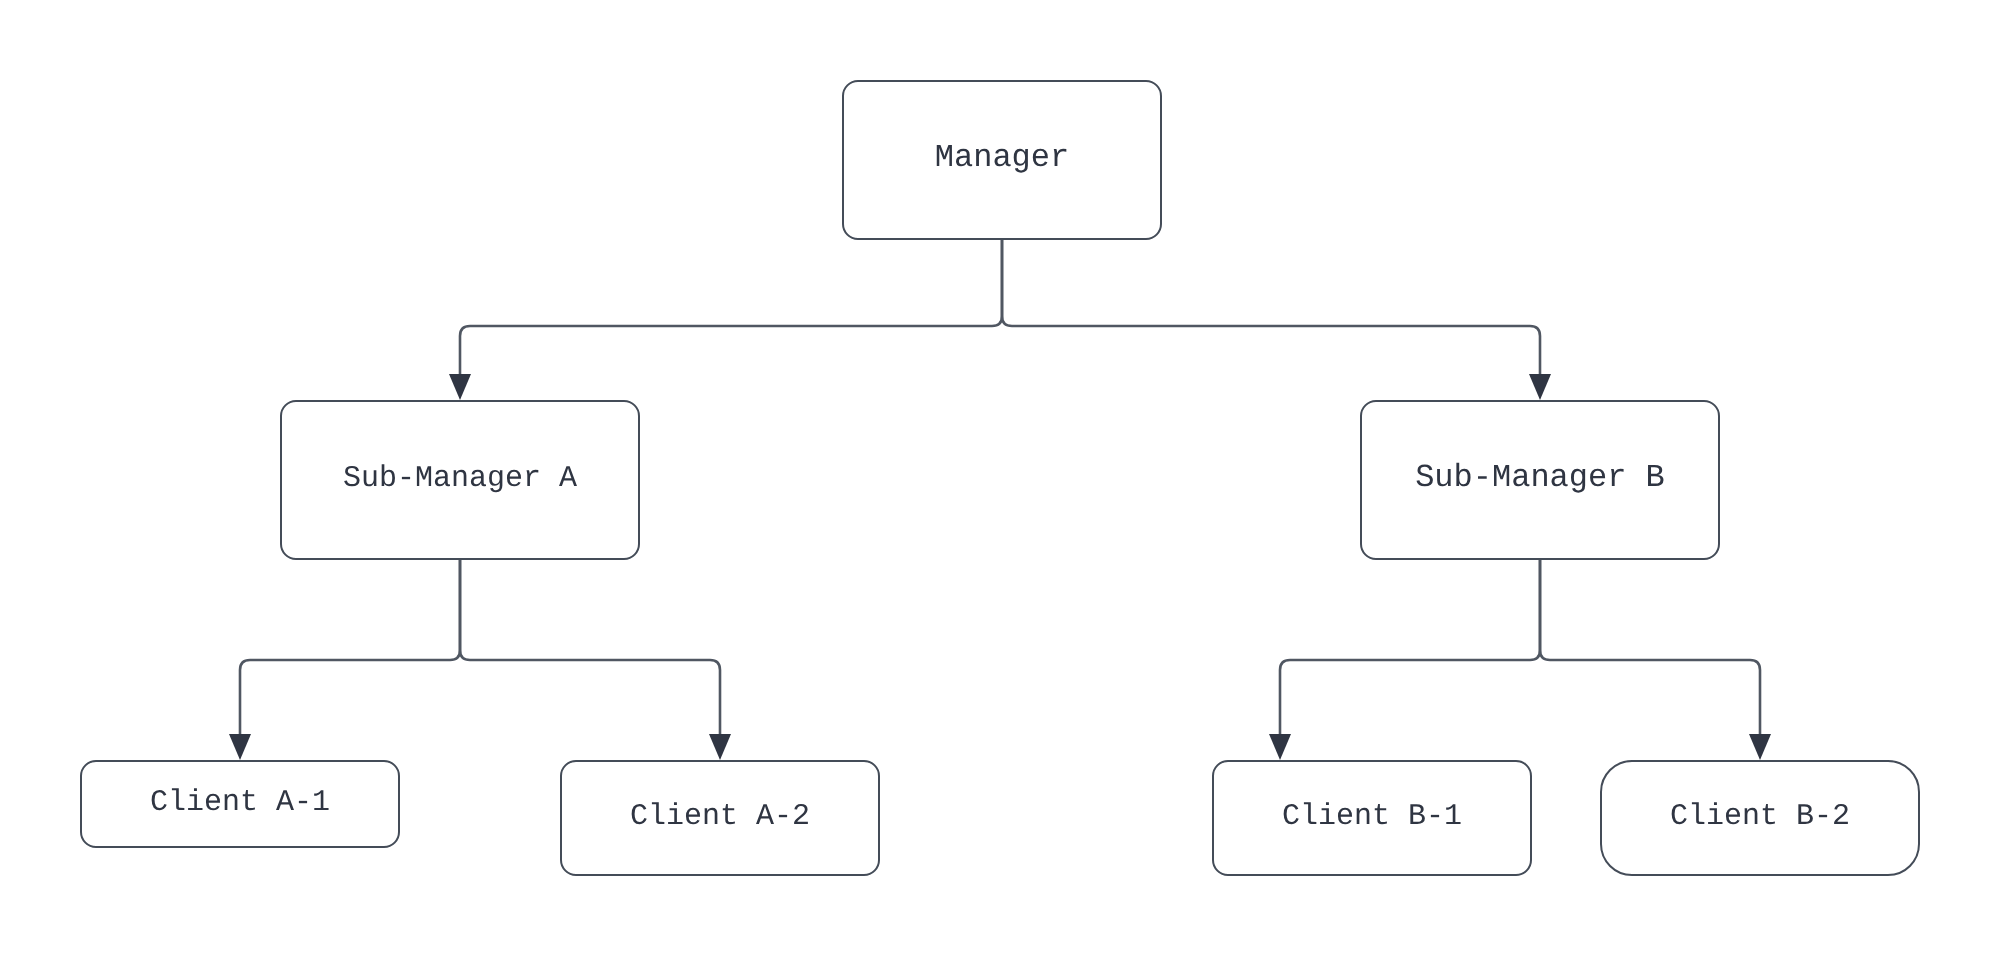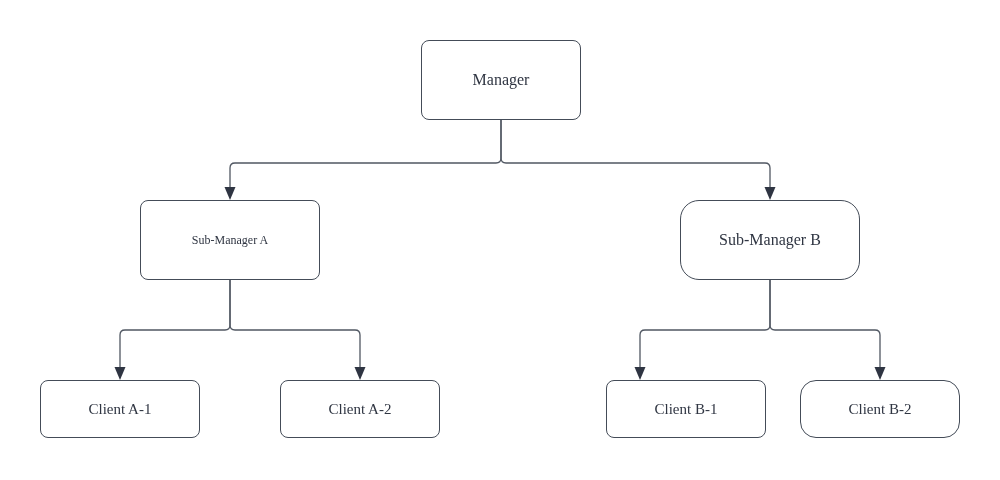--- a/index.html
+++ b/index.html
@@ -5,21 +5,21 @@
   html, body {
     margin: 0;
     padding: 0;
     background: #ffffff;
   }
   .canvas {
     position: relative;
     width: 1000px;
     height: 480px;
     background: #ffffff;
-    font-family: Liberation Serif, serif;
+    font-family: Liberation Mono, monospace;
     overflow: hidden;
   }
   .edges-layer {
     position: absolute;
     left: 0;
     top: 0;
     width: 1000px;
     height: 480px;
   }
   .node {
@@ -30,23 +30,23 @@
     border-radius: 8px;
     display: flex;
     align-items: center;
     justify-content: center;
     text-align: center;
     color: #2f3542;
     font-size: 15px;
     line-height: 1.2;
   }
   .node-manager   { left: 421px; top: 40px;  width: 160px; height: 80px; font-size: 16px; }
-  .node-sub-a     { left: 140px; top: 200px; width: 180px; height: 80px; font-size: 12px; }
-  .node-sub-b     { left: 680px; top: 200px; width: 180px; height: 80px; font-size: 16px; border-radius: 19px; }
-  .node-client-a1 { left: 40px;  top: 380px; width: 160px; height: 58px; text-align: center; }
+  .node-sub-a     { left: 140px; top: 200px; width: 180px; height: 80px; font-size: 15px; }
+  .node-sub-b     { left: 680px; top: 200px; width: 180px; height: 80px; font-size: 16px; }
+  .node-client-a1 { left: 40px;  top: 380px; width: 160px; height: 44px; text-align: center; }
   .node-client-a2 { left: 280px; top: 380px; width: 160px; height: 58px; }
   .node-client-b1 { left: 560px; top: 380px; width: 160px; height: 58px; margin-left: 46px; }
   .node-client-b2 { left: 800px; top: 380px; width: 160px; height: 58px; border-radius: 16px; }
 </style>
 </head>
 <body>
 
 <div class="canvas">
 
   <svg class="edges-layer" width="1000" height="480" viewBox="0 0 1000 480" xmlns="http://www.w3.org/2000/svg" fill="none">

